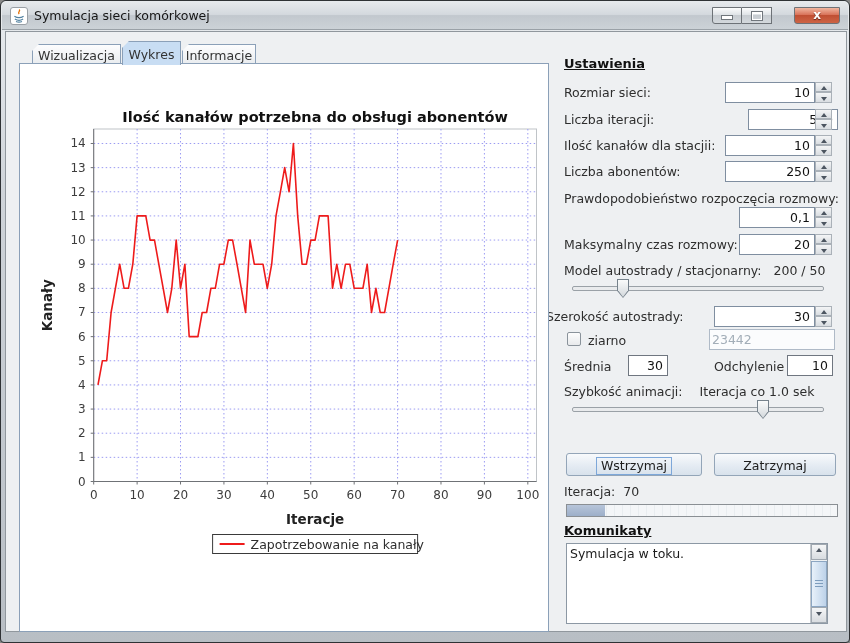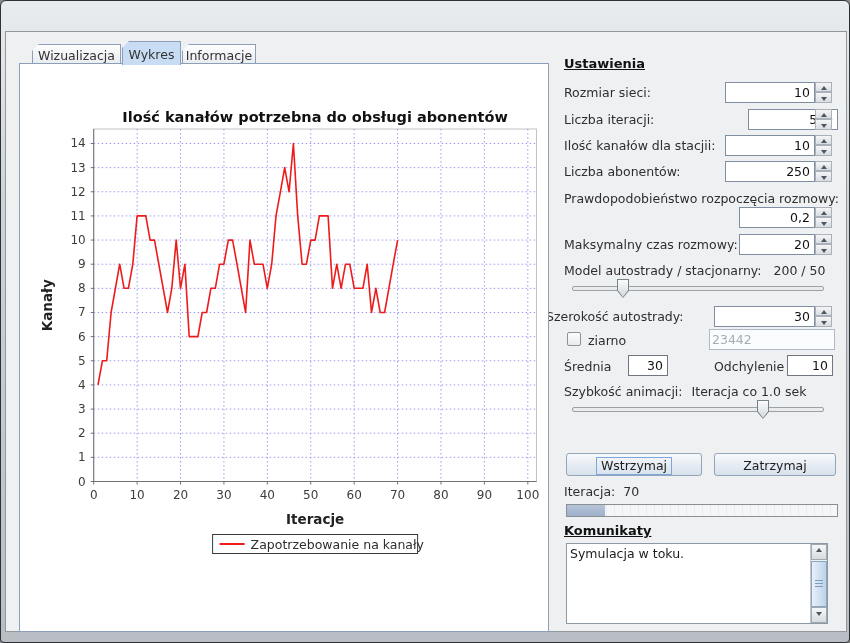--- a/index.html
+++ b/index.html
@@ -83,20 +83,40 @@
   .vs-thumb{position:absolute;left:0;width:16px;top:17px;height:46px;border:1px solid #8ca6c2;
     background:linear-gradient(90deg,#e8f1fa,#bdd2e9);}
   .vs-grip{position:absolute;left:3px;right:3px;top:50%;height:7px;margin-top:-4px;
     background:repeating-linear-gradient(#7e9dbd 0 1px,transparent 1px 3px);}
 </style>
 </head>
 <body>
 
 <div class="window">
 
+  <div class="titlebar">
+    <div class="app-icon">
+      <svg width="16" height="16" viewBox="0 0 16 16">
+        <path d="M8.2 1.5 c 1.8 1.8 -2.2 2.6 0 4.6" fill="none" stroke="#e76f00" stroke-width="1.3"></path>
+        <path d="M3.4 8.3 q 4.6 2.8 9.2 0" fill="none" stroke="#5382a1" stroke-width="1.3"></path>
+        <path d="M3.9 11 q 4.1 2.6 8.2 0" fill="none" stroke="#5382a1" stroke-width="1.3"></path>
+        <path d="M5 13.4 q 3 1.4 6 0" fill="none" stroke="#5382a1" stroke-width="1.1"></path>
+      </svg>
+    </div>
+    <span class="title-text">Symulacja sieci komórkowej</span>
+    <div class="winbtn min">
+        <span class="glyph-min"></span>
+      </div>
+    <div class="winbtn max">
+        <span class="glyph-max"></span>
+      </div>
+    <div class="winbtn close">
+        <span class="glyph-x">x</span>
+      </div>
+  </div>
 
   <div class="client">
 
     <div class="tab" style="left:26px;width:89px;"><span>Wizualizacja</span></div>
     <div class="tab selected" style="left:116px;width:59px;"><span>Wykres</span></div>
     <div class="tab" style="left:176px;width:74px;"><span>Informacje</span></div>
 
     <div class="tabpane-content">
       <svg class="chart-svg" width="524" height="490">
           <rect x="57.7" y="30" width="442.8" height="352.5" fill="#ffffff" stroke="#c0c4c8"></rect>
@@ -228,21 +248,21 @@
     <div class="spin-btns" style="left:809px;top:129px;">
       <div class="sb up">
           <i class="tri up"></i>
         </div>
       <div class="sb dn">
           <i class="tri dn"></i>
         </div>
     </div>
 
     <div class="lbl" style="left:558px;top:159px;">Prawdopodobieństwo rozpoczęcia rozmowy:</div>
-    <div class="spin-field" style="left:733px;top:175px;width:76px;height:21px;">0,2</div>
+    <div class="spin-field" style="left:733px;top:175px;width:76px;height:21px;">0,1</div>
     <div class="spin-btns" style="left:809px;top:175px;">
       <div class="sb up">
           <i class="tri up"></i>
         </div>
       <div class="sb dn">
           <i class="tri dn"></i>
         </div>
     </div>
 
     <div class="lbl" style="left:558px;top:205px;">Maksymalny czas rozmowy:</div>
@@ -281,21 +301,21 @@
     <div class="lbl" style="left:582px;top:301px;">ziarno</div>
     <div class="tfield disabled" style="left:703px;top:297px;width:126px;height:21px;">23442</div>
 
     <div class="lbl" style="left:558px;top:327px;">Średnia</div>
     <div class="tfield" style="left:622px;top:323px;width:40px;height:21px;">30</div>
     <div class="lbl" style="left:708px;top:327px;">Odchylenie</div>
     <div class="tfield" style="left:781px;top:323px;width:46px;height:21px;">10</div>
 
     <div class="lbl" style="left:558px;top:352px;">
       <span>Szybkość animacji:</span>
-      <span style="margin-left:5px;">Iteracja co 1.0 sek</span>
+      <span style="margin-left:13px;">Iteracja co 1.0 sek</span>
     </div>
     <div class="slider-track" style="left:566px;top:375px;width:252px;">
       <div class="slider-thumb" style="left: calc(76% - 6px);">
           <i></i>
         </div>
     </div>
 
     <div class="btn" style="left:708px;top:421px;width:122px;">
       <span>Zatrzymaj</span>
     </div>

